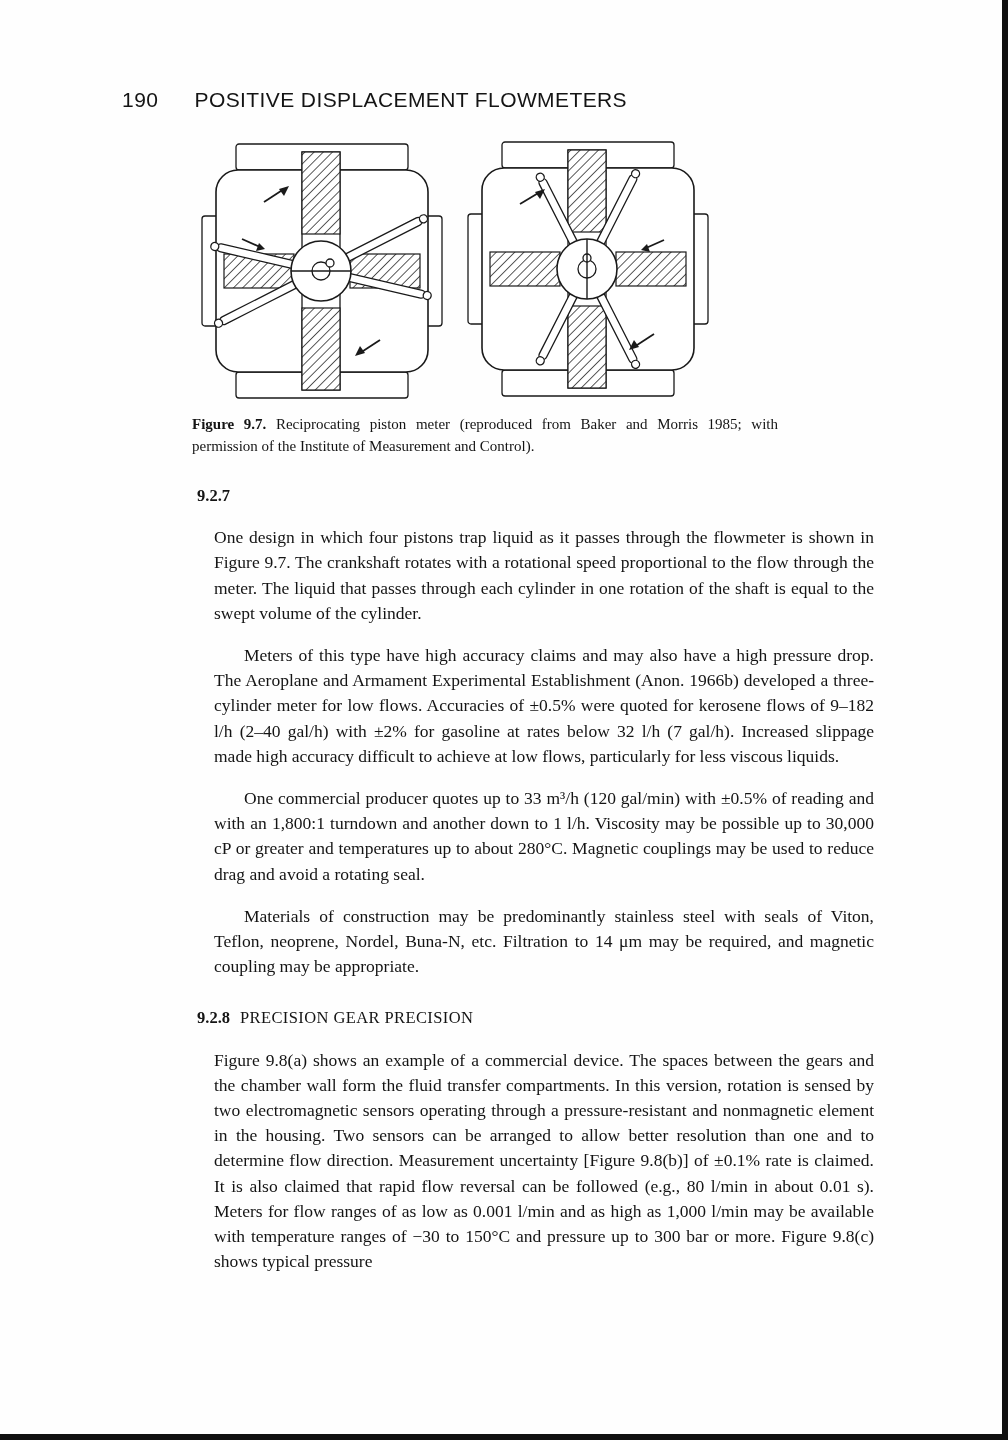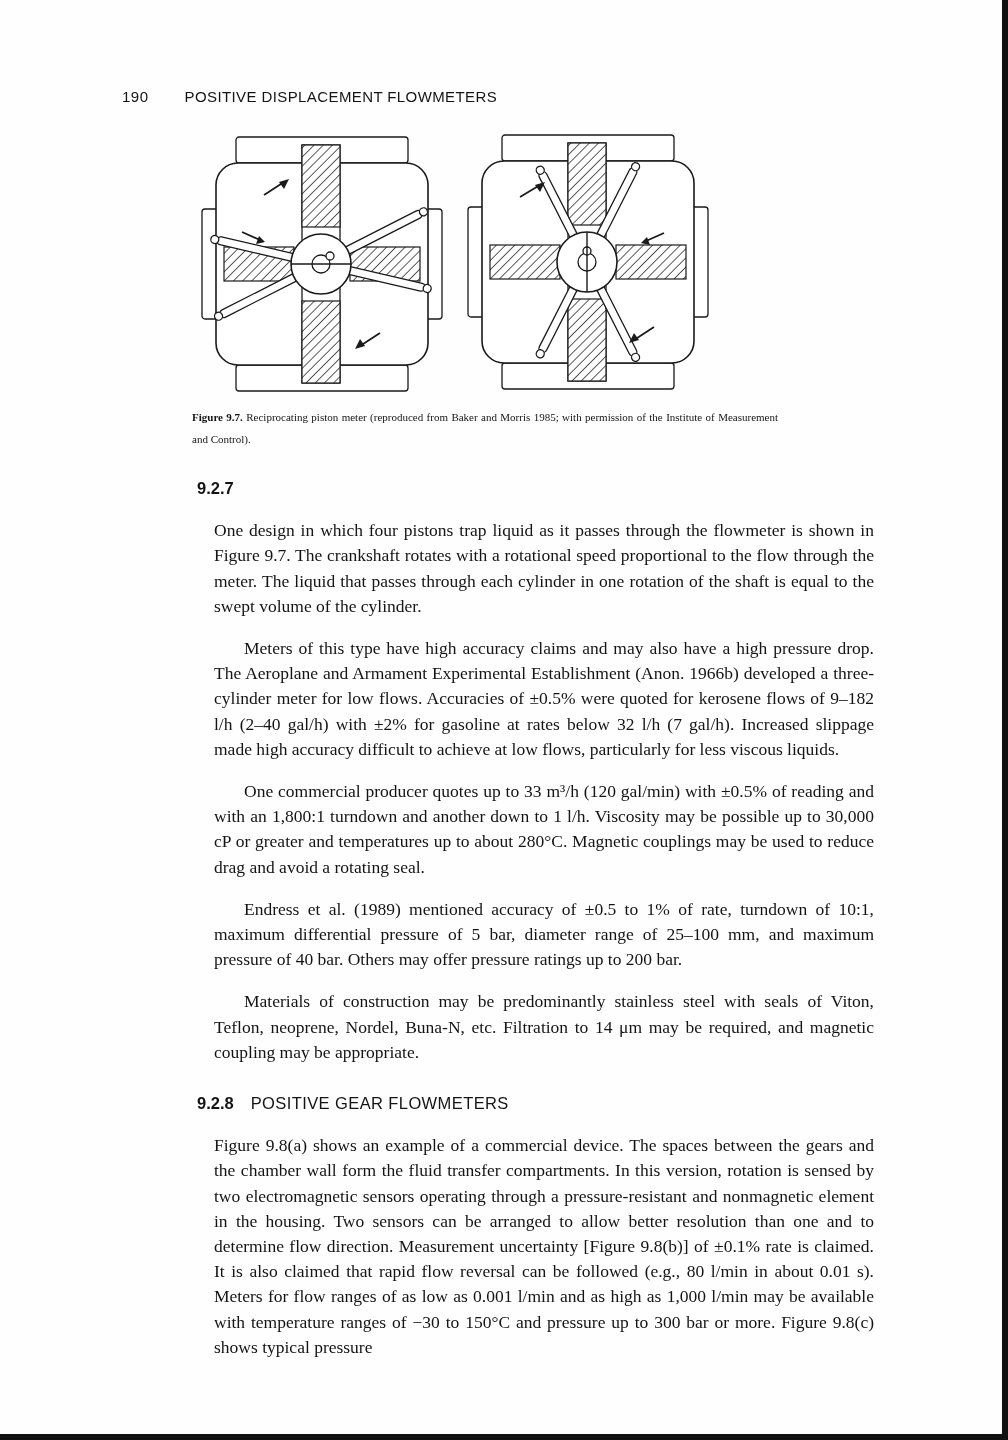--- a/index.html
+++ b/index.html
@@ -26,50 +26,50 @@
     position: absolute;
     left: 122px;
     top: 88px;
     width: 772px;
   }
   .running-header {
     display: flex;
     align-items: baseline;
     gap: 36px;
     font-family: "Liberation Sans", sans-serif;
-    font-size: 15px;
+    font-size: 21px;
   }
   .page-num { letter-spacing: 0.5px; }
   .running-title { font-weight: normal; letter-spacing: 0.4px; }
 
   .figure { margin: 28px 0 0 70px; width: 600px; }
   .figure-art { width: 520px; margin-left: 4px; }
   .figure-art svg { display: block; }
   .figure-caption {
     margin-top: 12px;
     width: 586px;
-    font-size: 11px;
+    font-size: 15px;
     line-height: 21.5px;
     text-align: justify;
   }
   .figure-caption strong { font-weight: bold; }
 
   .content {
     margin-left: 75px;
     width: 694px;
     font-size: 17.5px;
     line-height: 25.2px;
     text-align: justify;
   }
   .section-heading {
     display: flex;
-    gap: 17px;
+    gap: 10px;
     align-items: flex-end;
     margin: 26px 0 12px 0;
-    font-family: Liberation Sans, sans-serif;
+    font-family: Liberation Serif, serif;
     font-size: 16.5px;
     font-weight: normal;
   }
   .section-number { font-weight: bold; }
   .section-title { letter-spacing: 0.4px; }
   .content p { margin: 17px; }
   .content p.indent { text-indent: 30px; }
 
   
   .ln  { fill: #ffffff; stroke: #1a1a1a; stroke-width: 1.6; }
@@ -192,28 +192,27 @@
 
     <div class="content">
 
       <section>
         <h2 class="section-heading">
           <span class="section-number">9.2.7</span>
         </h2>
         <p>One design in which four pistons trap liquid as it passes through the flowmeter is shown in Figure 9.7. The crankshaft rotates with a rotational speed proportional to the flow through the meter. The liquid that passes through each cylinder in one rotation of the shaft is equal to the swept volume of the cylinder.</p>
         <p class="indent">Meters of this type have high accuracy claims and may also have a high pressure drop. The Aeroplane and Armament Experimental Establishment (Anon. 1966b) developed a three-cylinder meter for low flows. Accuracies of ±0.5% were quoted for kerosene flows of 9–182 l/h (2–40 gal/h) with ±2% for gasoline at rates below 32 l/h (7 gal/h). Increased slippage made high accuracy difficult to achieve at low flows, particularly for less viscous liquids.</p>
         <p class="indent">One commercial producer quotes up to 33 m³/h (120 gal/min) with ±0.5% of reading and with an 1,800:1 turndown and another down to 1 l/h. Viscosity may be possible up to 30,000 cP or greater and temperatures up to about 280°C. Magnetic couplings may be used to reduce drag and avoid a rotating seal.</p>
-        <p class="indent">Endress et al. (1989) mentioned accuracy of ±0.5 to 1% of rate, turndown of 10:1, maximum differential pressure of 5 bar, diameter range of 25–100 mm, and maximum pressure of 40 bar. Others may offer pressure ratings up to 200 bar.</p>
         <p class="indent">Materials of construction may be predominantly stainless steel with seals of Viton, Teflon, neoprene, Nordel, Buna-N, etc. Filtration to 14 μm may be required, and magnetic coupling may be appropriate.</p>
       </section>
 
       <section>
         <h2 class="section-heading">
           <span class="section-number">9.2.8</span>
-          <span class="section-title">POSITIVE GEAR FLOWMETERS</span>
+          <span class="section-title">PRECISION GEAR PRECISION</span>
         </h2>
         <p>Figure 9.8(a) shows an example of a commercial device. The spaces between the gears and the chamber wall form the fluid transfer compartments. In this version, rotation is sensed by two electromagnetic sensors operating through a pressure-resistant and nonmagnetic element in the housing. Two sensors can be arranged to allow better resolution than one and to determine flow direction. Measurement uncertainty [Figure 9.8(b)] of ±0.1% rate is claimed. It is also claimed that rapid flow reversal can be followed (e.g., 80 l/min in about 0.01 s). Meters for flow ranges of as low as 0.001 l/min and as high as 1,000 l/min may be available with temperature ranges of −30 to 150°C and pressure up to 300 bar or more. Figure 9.8(c) shows typical pressure</p>
       </section>
 
     </div>
   </div>
 
   <div class="scan-edge-right"></div>
   <div class="scan-edge-bottom"></div>
 </div>

